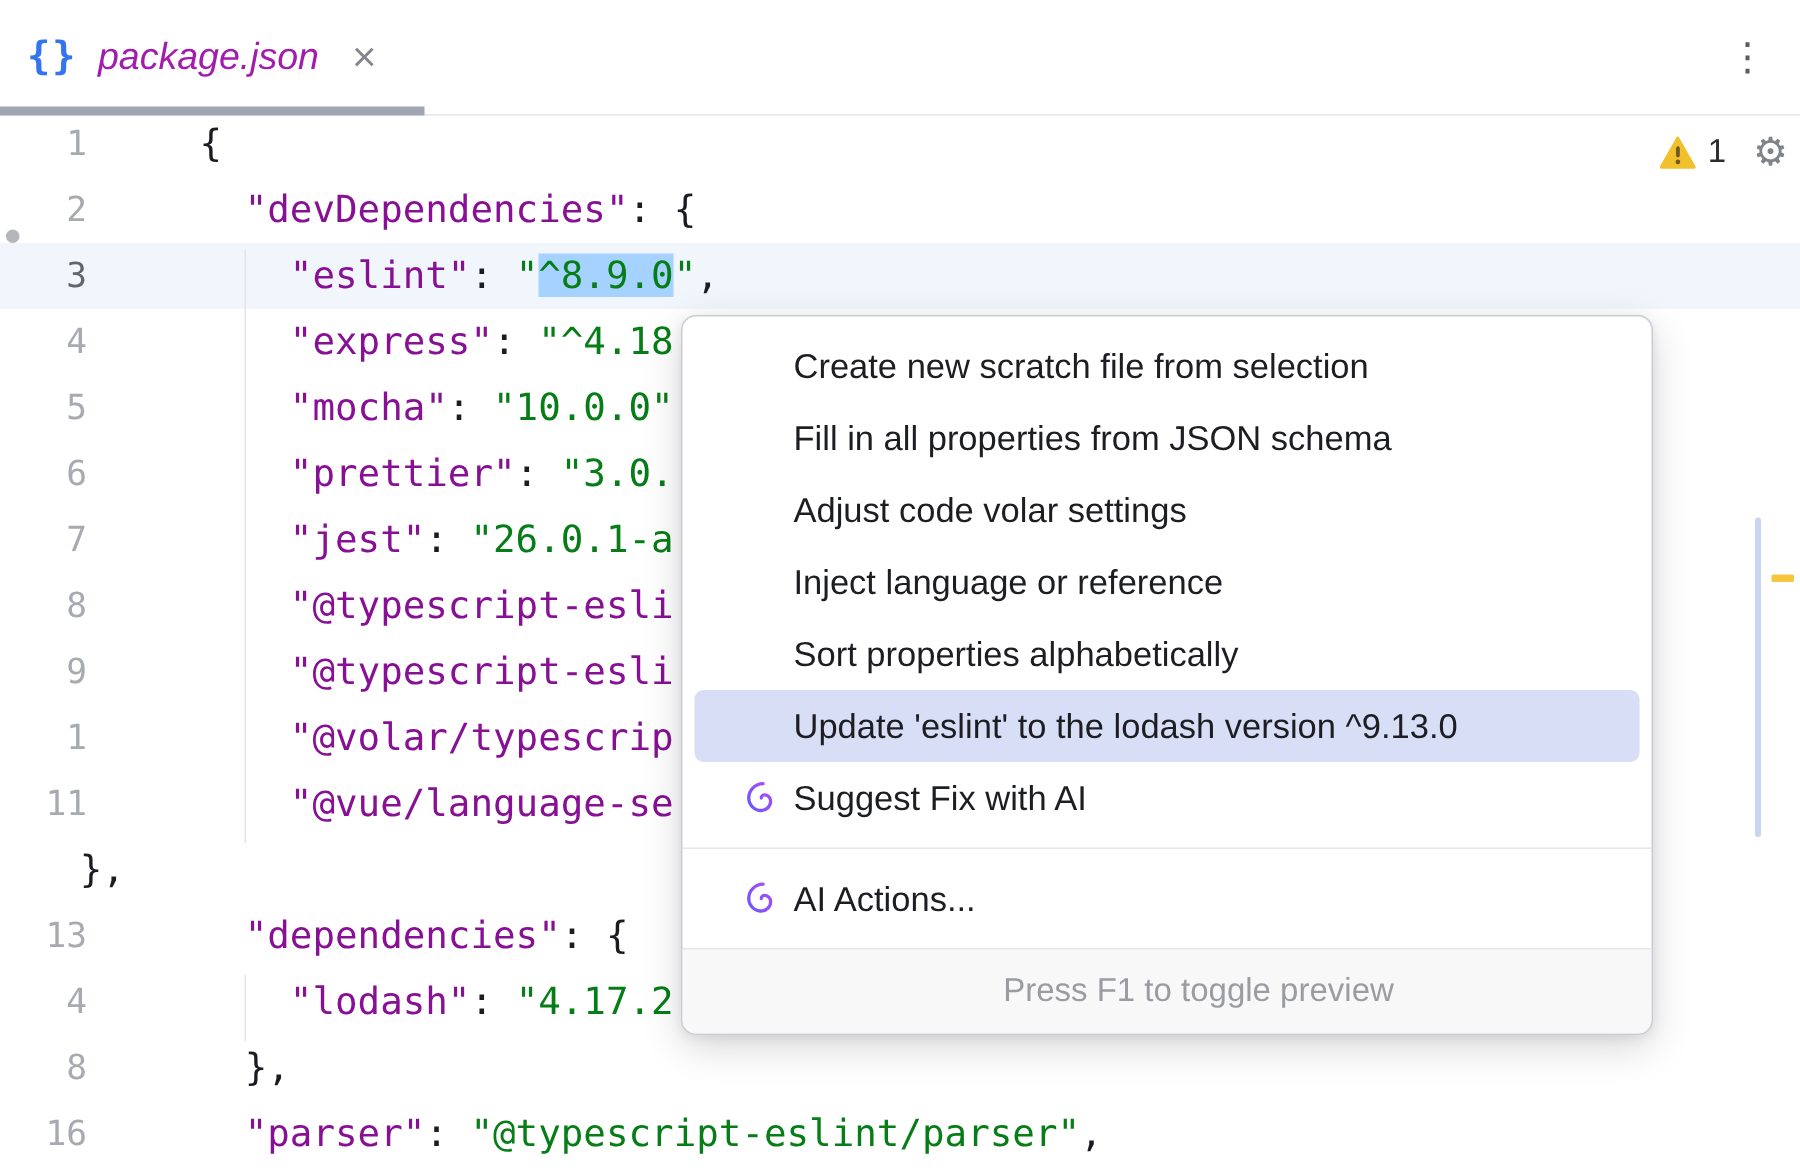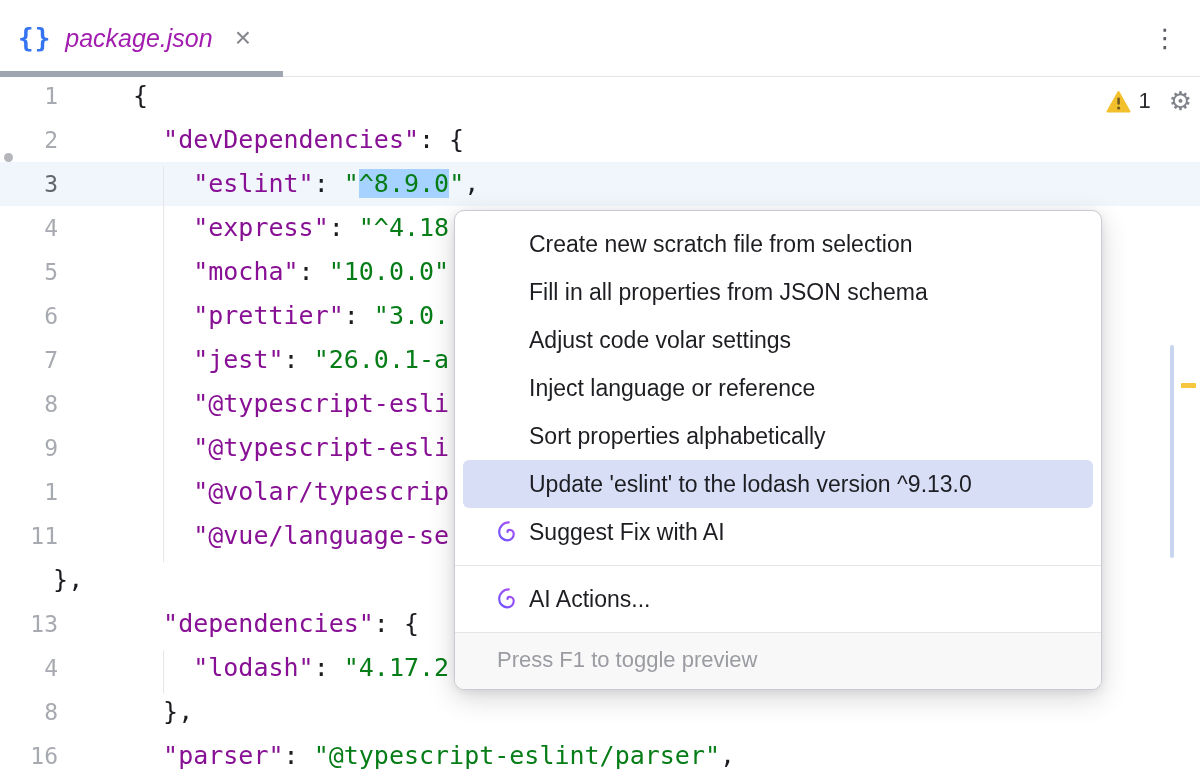--- a/index.html
+++ b/index.html
@@ -45,21 +45,21 @@
   
   .menu{position:absolute;left:454px;top:210px;width:648px;background:#fff;z-index:10;
     border:1px solid #c9ccd4;border-radius:10px;overflow:hidden;
     box-shadow:0 8px 28px rgba(0,0,0,.16),0 2px 8px rgba(0,0,0,.08);
     font-size:23px;color:#1d1e22;padding-top:9px;}
   .menu-item{position:relative;height:48px;line-height:48px;padding:0 20px 0 66px;margin:0 8px;border-radius:6px;white-space:nowrap;cursor:default;}
   .menu-item.selected{background:var(--menusel);}
   .menu-item .ai-icon{position:absolute;left:32px;top:50%;transform:translateY(-50%);width:25px;height:25px;}
   .separator{height:1px;background:#e5e6ea;margin:9px 0;}
   .menu-footer{margin-top:9px;border-top:1px solid #e5e6ea;background:#f8f8f9;
-    padding:14px 0 16px 42px;color:#9a9ca1;font-size:22px;}
+    padding:14px 0 16px 42px;color:#9a9ca1;font-size:22px;text-align:center;}
 </style>
 </head>
 <body>
 
 <svg width="0" height="0" style="position:absolute" aria-hidden="true">
   <defs>
     <linearGradient id="aigrad" x1="0%" y1="100%" x2="100%" y2="0%">
       <stop offset="0%" stop-color="#6b57ff"></stop>
       <stop offset="100%" stop-color="#b24bf3"></stop>
     </linearGradient>

